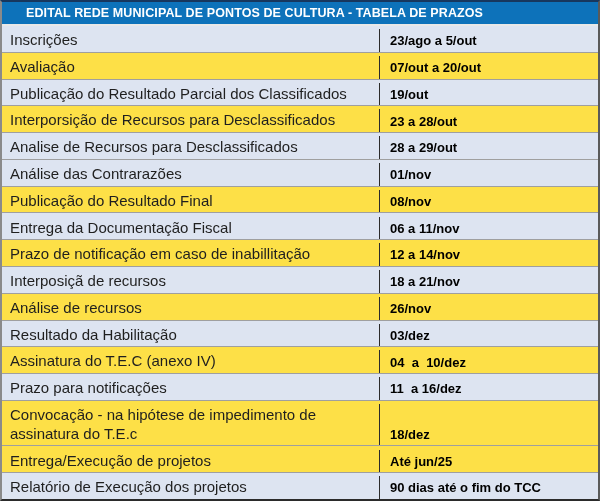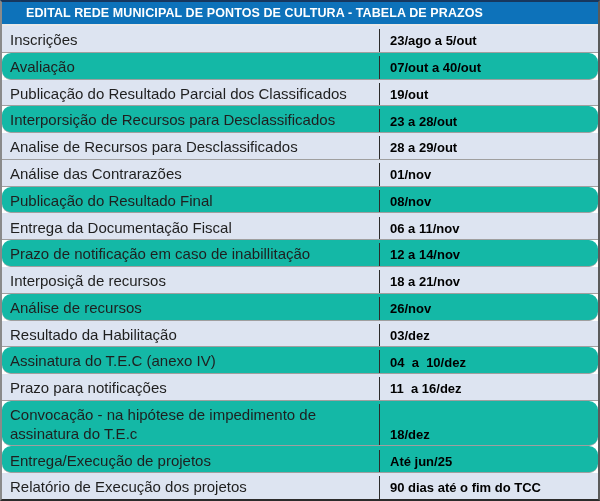--- a/index.html
+++ b/index.html
@@ -42,21 +42,21 @@
     flex: 1 1 auto;
   }
   .row {
     display: flex;
     align-items: flex-end;
     border-bottom: 1px solid #9f9f9f;
     flex: 1 0 auto;
   }
   .row:last-child { border-bottom: none; }
   .row.blue  { background: #dde4f1; }
-  .row.peach { background: #14b8a6; border-radius: 9px; }
+  .row.peach { background: #fde047; }
   .cell-label {
     box-sizing: border-box;
     width: 378px;
     min-height: 21px;
     padding: 2px 6px 2px 8px;
     font-size: 15px;
     color: #1f1f1f;
     border-right: 1px solid #2b2b2b;
     display: flex;
     align-items: center;
@@ -82,21 +82,21 @@
 <div class="doc">
   <div class="table">
     <div class="table-header">EDITAL REDE MUNICIPAL DE PONTOS DE CULTURA - TABELA DE PRAZOS</div>
     <div class="rows" id="rows">
         <div class="row blue">
           <div class="cell-label">Inscrições</div>
           <div class="cell-value">23/ago a 5/out</div>
         </div>
         <div class="row peach">
           <div class="cell-label">Avaliação</div>
-          <div class="cell-value">07/out a 40/out</div>
+          <div class="cell-value">07/out a 20/out</div>
         </div>
         <div class="row blue">
           <div class="cell-label">Publicação do Resultado Parcial dos Classificados</div>
           <div class="cell-value">19/out</div>
         </div>
         <div class="row peach">
           <div class="cell-label">Interporsição de Recursos para Desclassificados</div>
           <div class="cell-value">23 a 28/out</div>
         </div>
         <div class="row blue">

